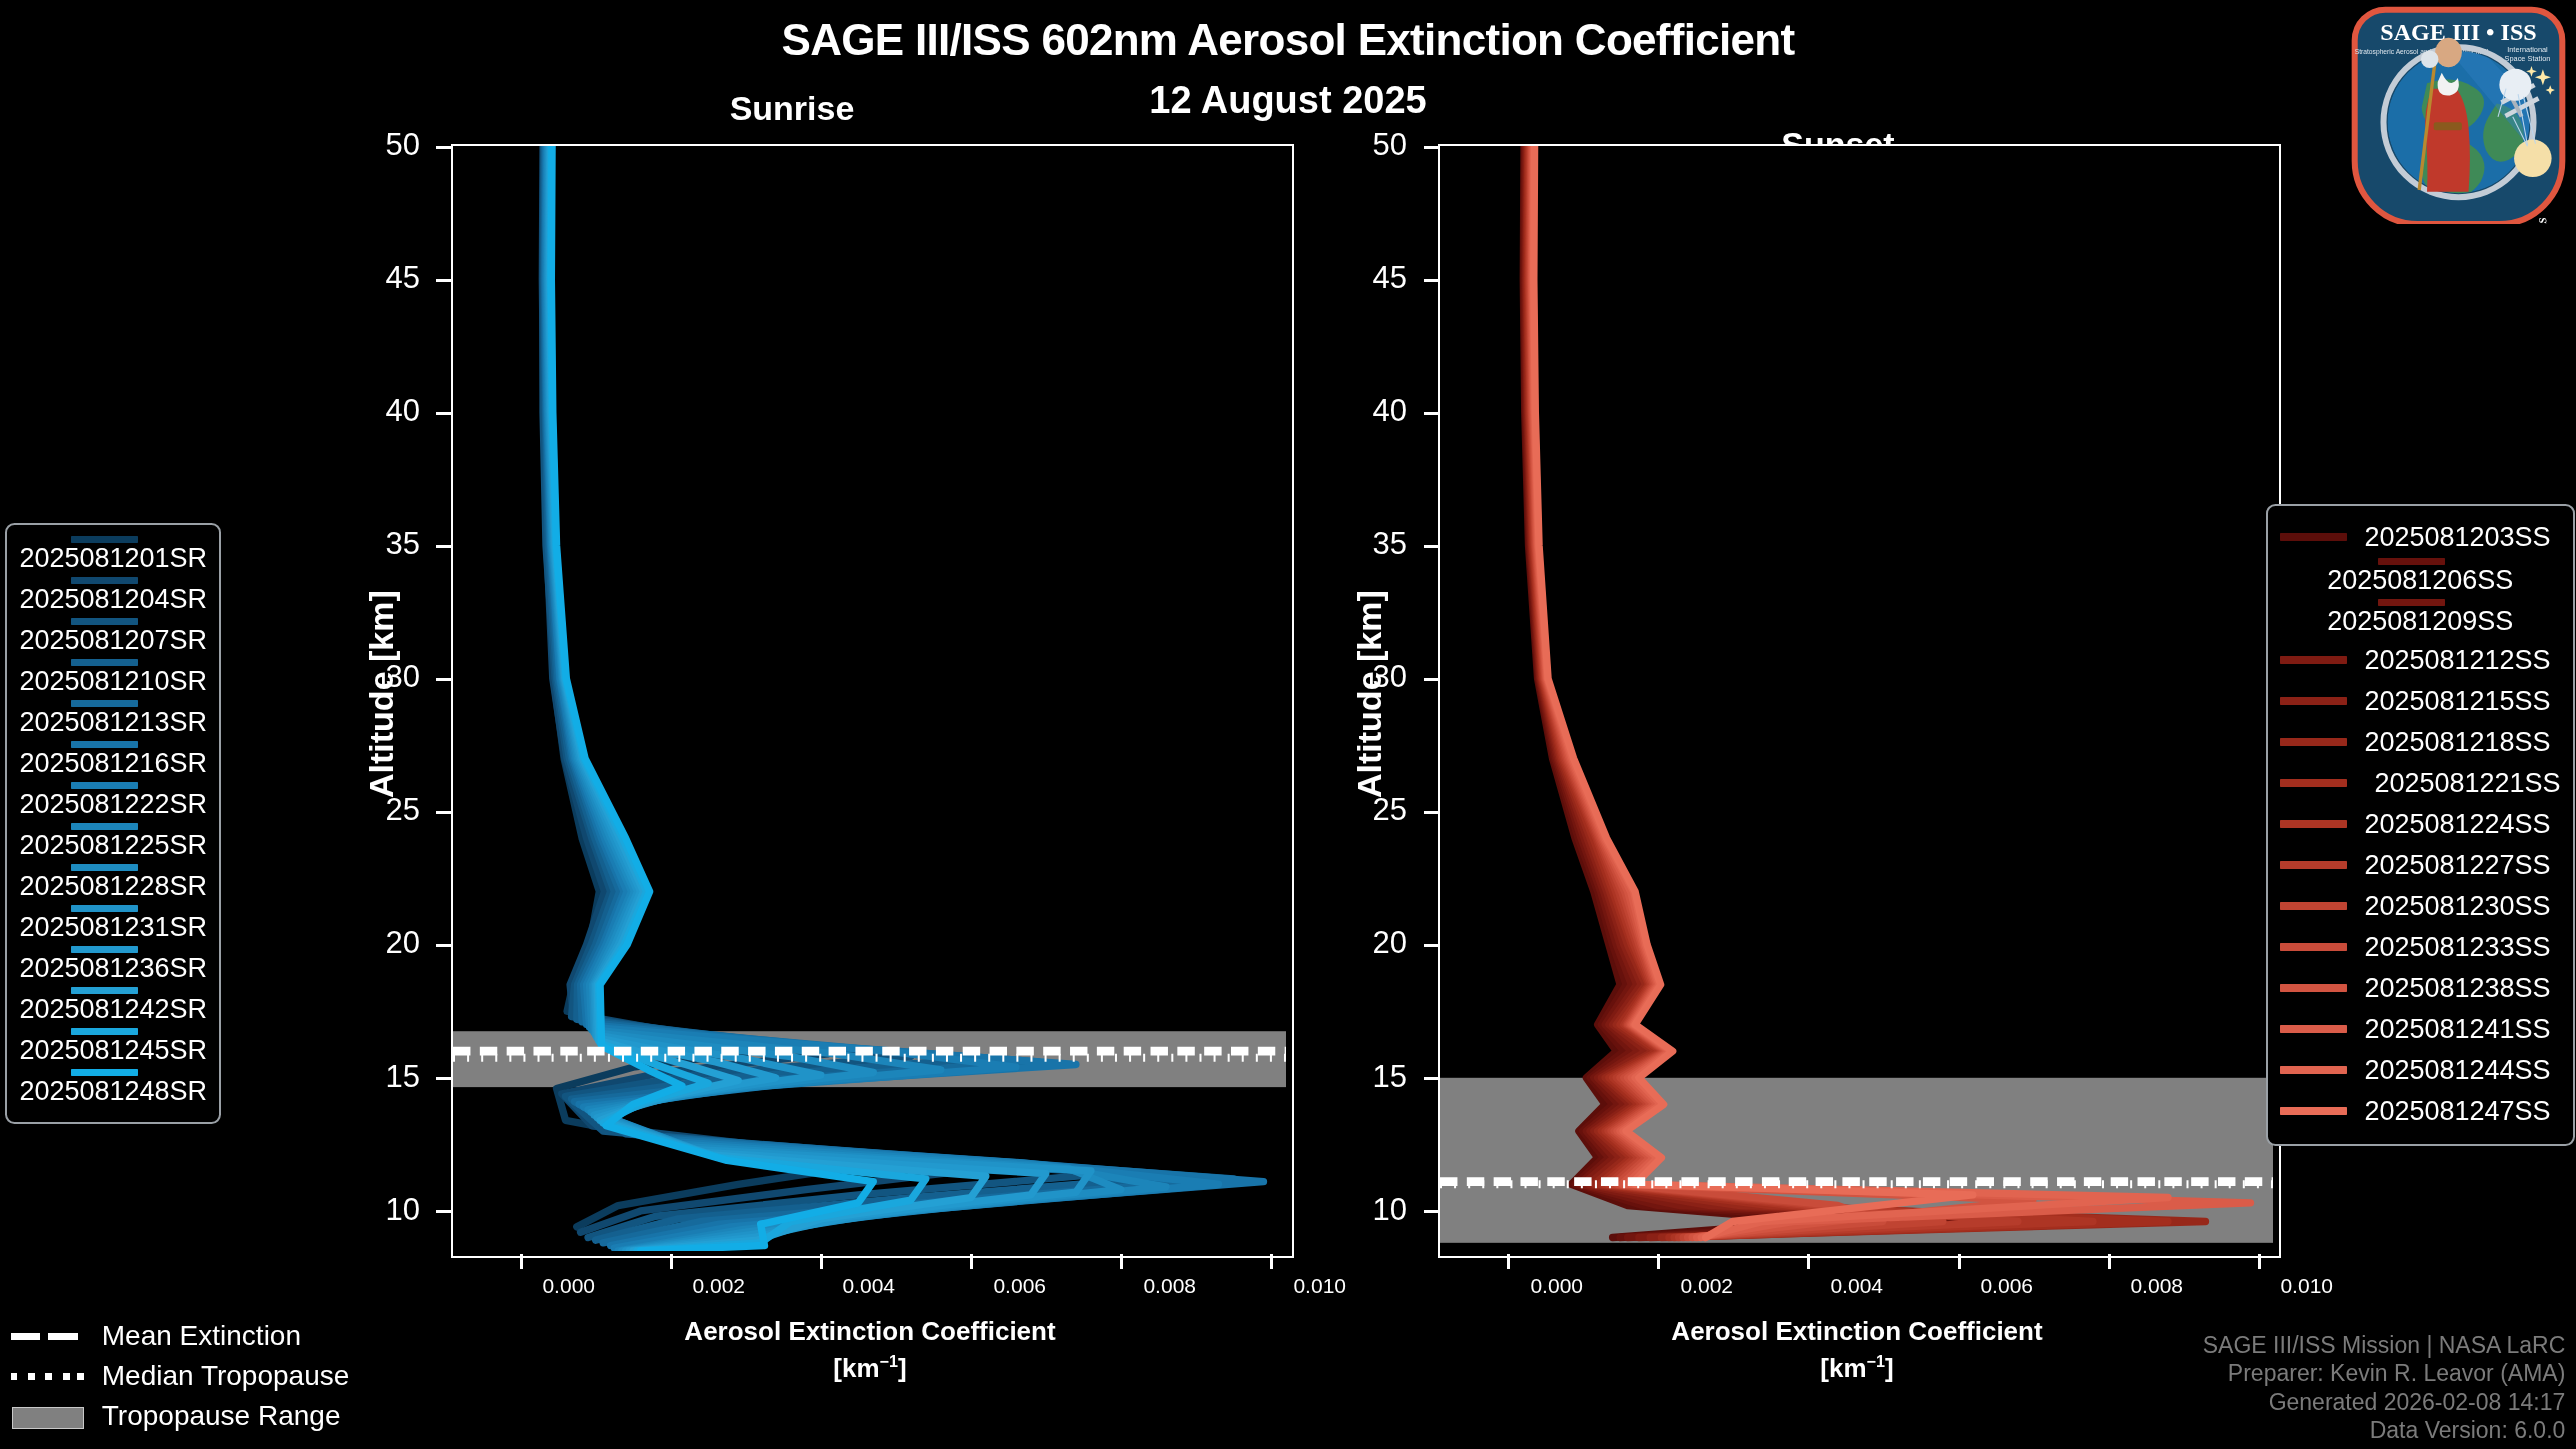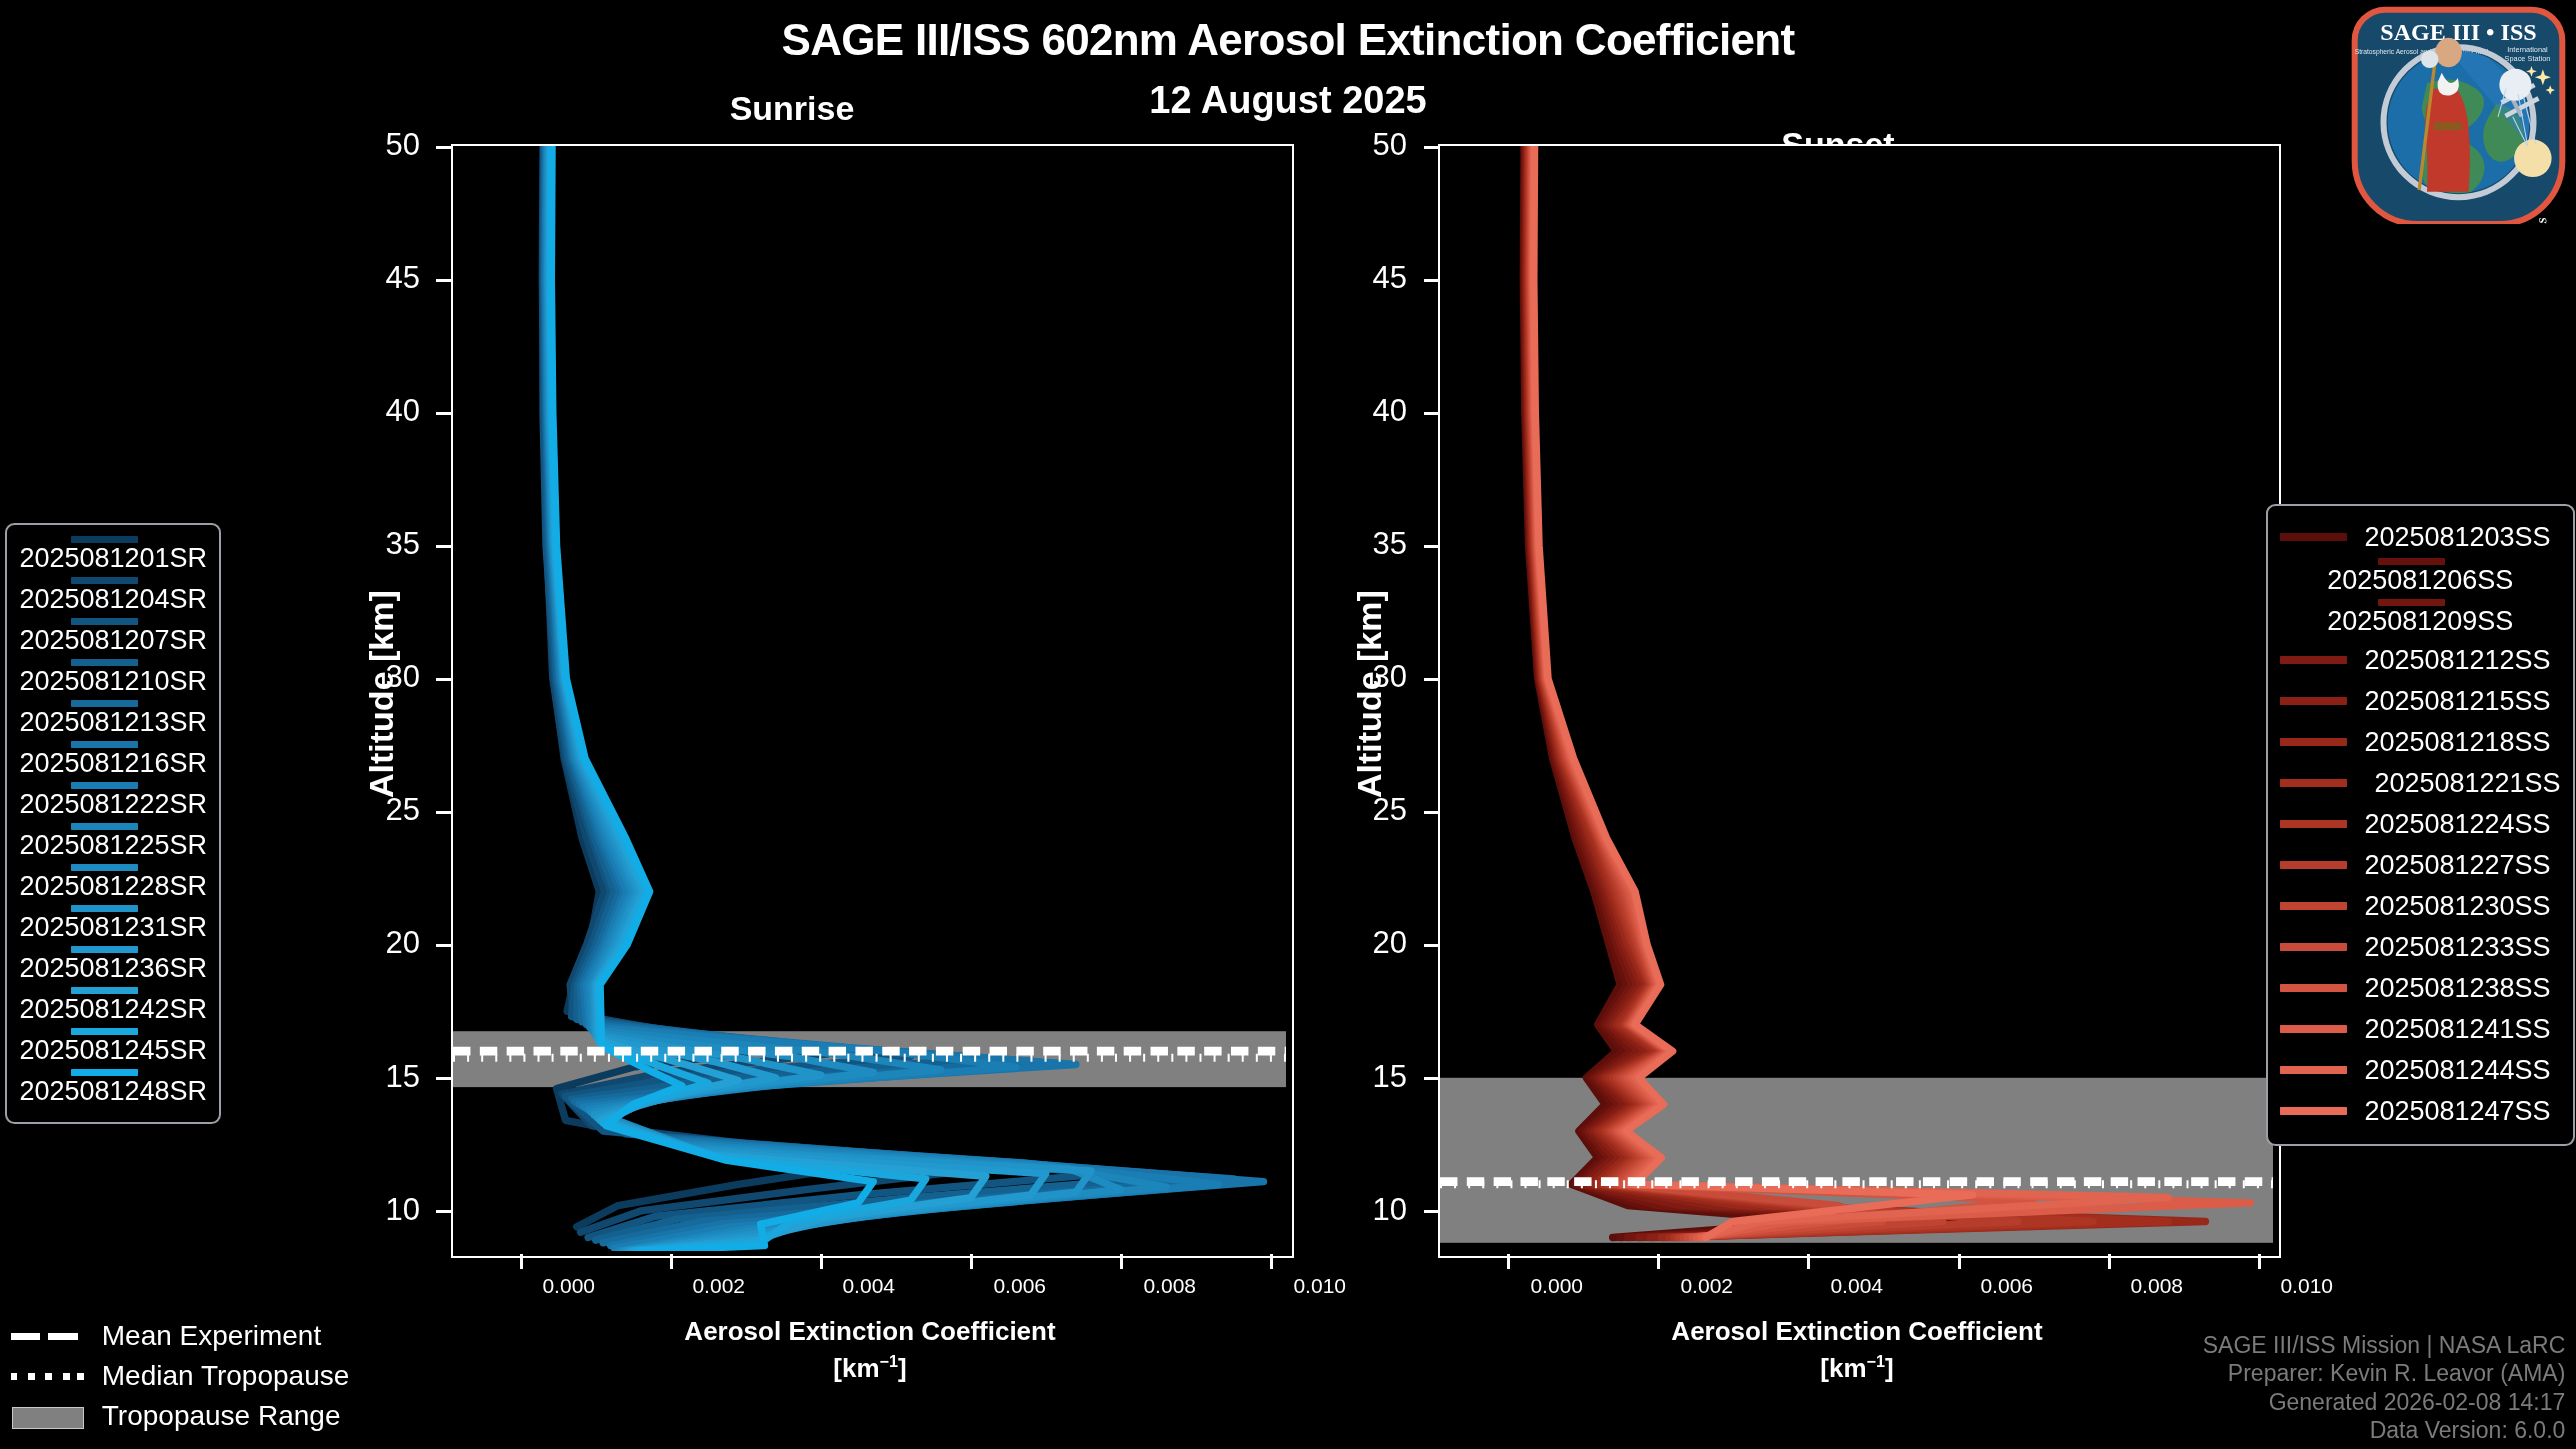--- a/index.html
+++ b/index.html
@@ -305,21 +305,21 @@
       <span class="legend-text">2025081247SS</span>
     </div>
   </div>
 
 <div id="tropo-legend">
   <div class="tl-row">
     <div class="tl-mark">
       <span class="dash-seg" style="left:1.3px;width:29.5px;"></span>
       <span class="dash-seg" style="left:39px;width:29.5px;"></span>
     </div>
-    <div class="tl-text">Mean Experiment</div>
+    <div class="tl-text">Mean Extinction</div>
   </div>
   <div class="tl-row">
     <div class="tl-mark">
       <span class="dot-seg" style="left:1.3px;"></span>
       <span class="dot-seg" style="left:19px;"></span>
       <span class="dot-seg" style="left:36px;"></span>
       <span class="dot-seg" style="left:54px;"></span>
       <span class="dot-seg" style="left:68px;"></span>
     </div>
     <div class="tl-text">Median Tropopause</div>

